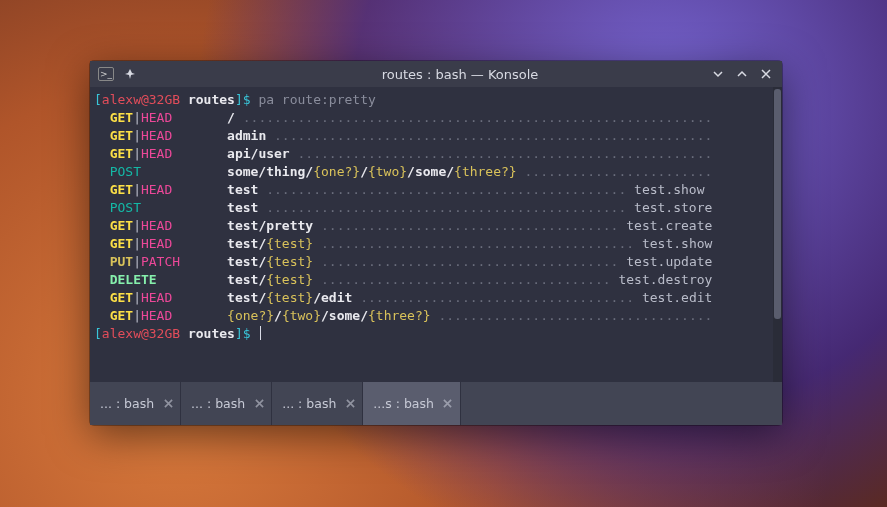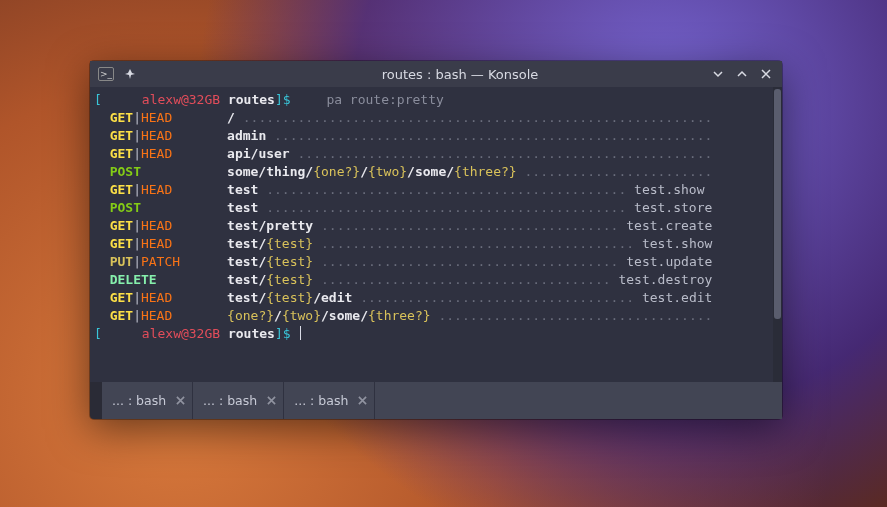--- a/index.html
+++ b/index.html
@@ -56,43 +56,42 @@
   }
   .scrollbar {
     width: 9px;
     background: #2a2c38;
     display: flex;
     flex-direction: column;
   }
   .scrollbar .thumb { background: #5a5d6e; border-radius: 3px; margin: 2px 1px; flex: 0 0 78%; }
 
   .c-bracket { color: #39c6d9; }
-  .c-user    { color: #e24d5a; margin-left: 40px; }
+  .c-user    { color: #e24d5a; }
   .c-dir     { color: #e9e9ee; font-weight: bold;}
   .c-sep     { color: #b9bcc9; }
   .c-method-get    { color: #fde047; font-weight: bold; }
-  .c-method-post   { color: #84cc16; font-weight: bold; }
+  .c-method-post   { color: #14b8a6; font-weight: normal; }
   .c-method-put    { color: #d9c25a; font-weight: bold; }
   .c-method-delete { color: #86efac; font-weight: bold; }
-  .c-head    { color: #f97316; }
+  .c-head    { color: #ec4899; }
   .c-uri     { color: #e9e9ee; font-weight: bold; }
   .c-param   { color: #d9c25a; }
   .c-dots    { color: #6a6d7c; }
   .c-name    { color: #b9bcc9; }
-  .c-cmd     { color: #8a8d9c; margin-left: 28px; }
+  .c-cmd     { color: #8a8d9c; }
   .cursor    { display:inline-block; width:1px; height:14px; background:#d9dbe6; vertical-align:-2px; margin-left:2px;}
 
   
   .tabbar {
     background: #424554;
     display: flex;
-    height: 37px;
+    height: 43px;
     font-family: "DejaVu Sans", Arial, sans-serif;
     font-size: 12.5px;
-    margin-left: 12px;
   }
   .tab {
     display: flex;
     align-items: center;
     padding: 0 4px 0 10px;
     gap: 6px;
     color: #c7cad6;
     border-right: 1px solid #2f3140;
     cursor: pointer;
     white-space: nowrap;
@@ -175,15 +174,23 @@
         </span>
       </div>
       <div class="tab">
         <span>... : bash</span>
         <span class="close">
           <svg viewBox="0 0 10 10">
             <path d="M1 1 L9 9 M9 1 L1 9" fill="none"></path>
           </svg>
         </span>
       </div>
+      <div class="tab active">
+        <span>...s : bash</span>
+        <span class="close">
+          <svg viewBox="0 0 10 10">
+            <path d="M1 1 L9 9 M9 1 L1 9" fill="none"></path>
+          </svg>
+        </span>
+      </div>
     </div>
 
 </div>
 
 </body></html>

